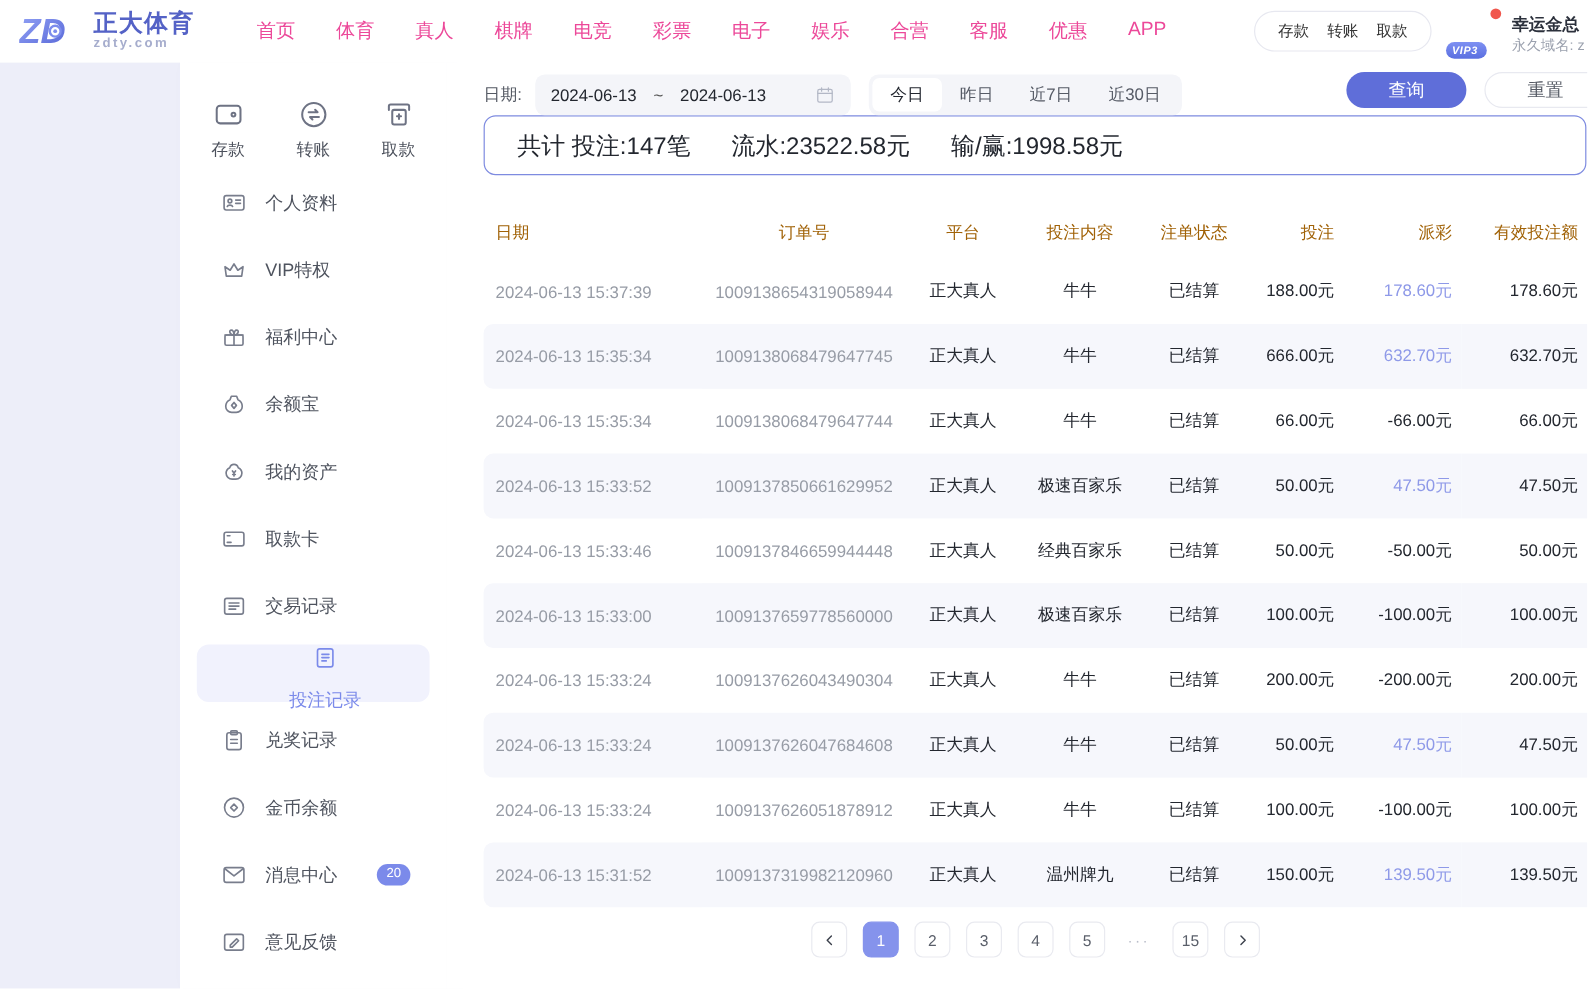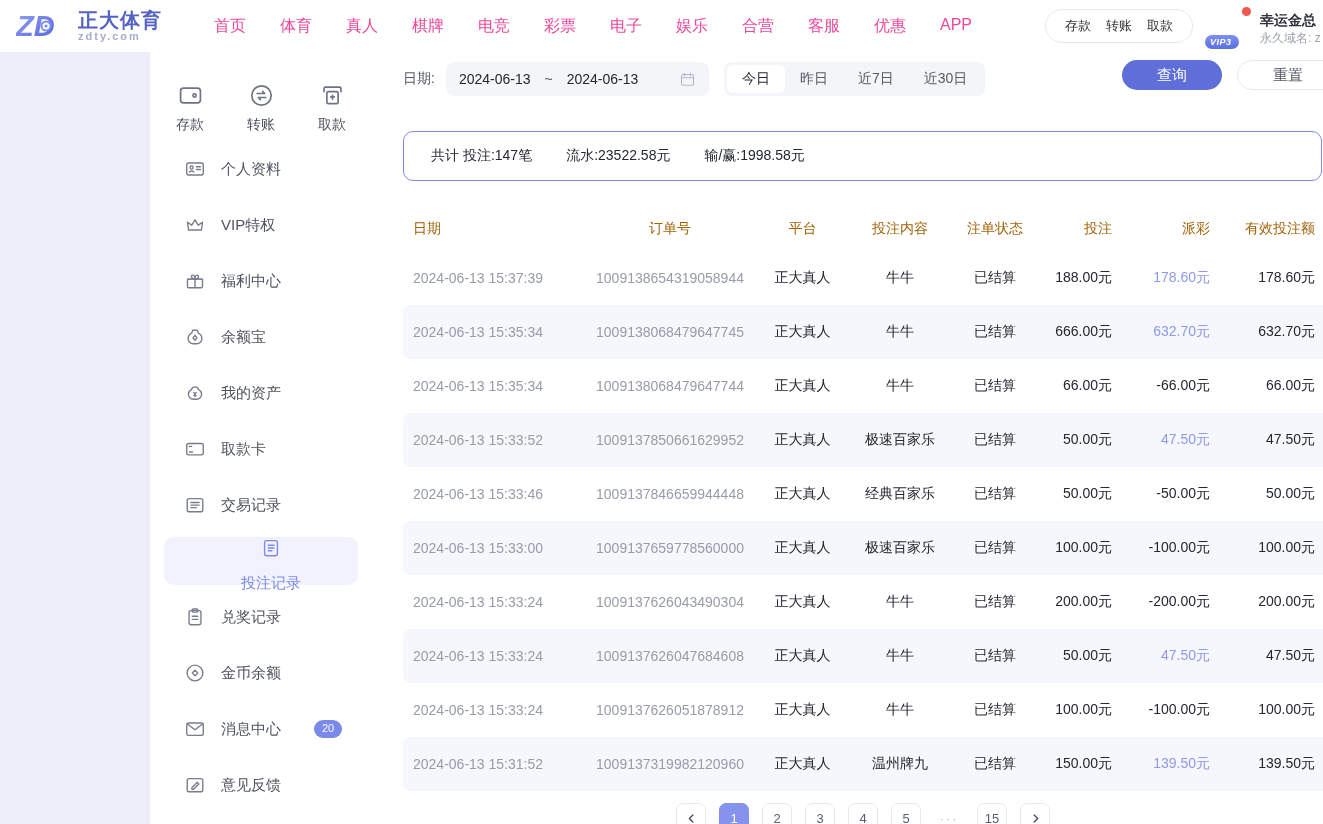--- a/index.html
+++ b/index.html
@@ -56,21 +56,21 @@
   .date-input .icon { margin-left:auto; color:#b3b8c6; }
   .date-input .icon svg { width:17px; height:17px; }
   .quick-ranges { margin-left:15px; height:34px; background:#f4f5f9; border-radius:8px; display:flex; align-items:center; padding:0 3px; font-size:14px; color:#565b66; }
   .range { padding:5px 15px; border-radius:6px; cursor:pointer; white-space:nowrap; }
   .range.active { background:#fff; color:#23272f; }
   .filter-btns { position:absolute; top:0; right:0; height:0; }
   .btn { position:absolute; top:-2px; height:30px; border-radius:15px; font-size:15px; display:flex; align-items:center; justify-content:center; cursor:pointer; font-family:inherit; border:none; }
   .btn-query { right:101px; width:100px; background:#5f6ed9; color:#fff; }
   .btn-reset { right:-16px; width:102px; background:#fff; border:1px solid #e8e9f0; color:#555a64; }
 
-  .summary { margin-top:35px; margin-right:1px; height:50px; border:1px solid #7e8be0; border-radius:10px; display:flex; align-items:center; padding:0 27px; gap:34px; font-size:14px; color:#23272f; }
+  .summary { margin-right:1px; height:50px; border:1px solid #7e8be0; border-radius:10px; display:flex; align-items:center; padding:0 27px; gap:34px; font-size:20px; color:#23272f; }
 
   table { width:100%; border-collapse:collapse; margin-top:26px; font-size:14px; table-layout:fixed; }
   thead th { height:44px; font-weight:normal; color:#a16207; font-size:14px; }
   tbody td { height:54px; color:#23272f; }
   .al { text-align:left; padding-left:10px; }
   .ac { text-align:center; }
   .ar { text-align:right; padding-right:8px; }
   tbody tr:nth-child(even) td { background:#f6f7fc; }
   tbody tr:nth-child(even) td:first-child { border-radius:8px 0 0 8px; }
   td.c-date, td.c-order { color:#979ca6; }

